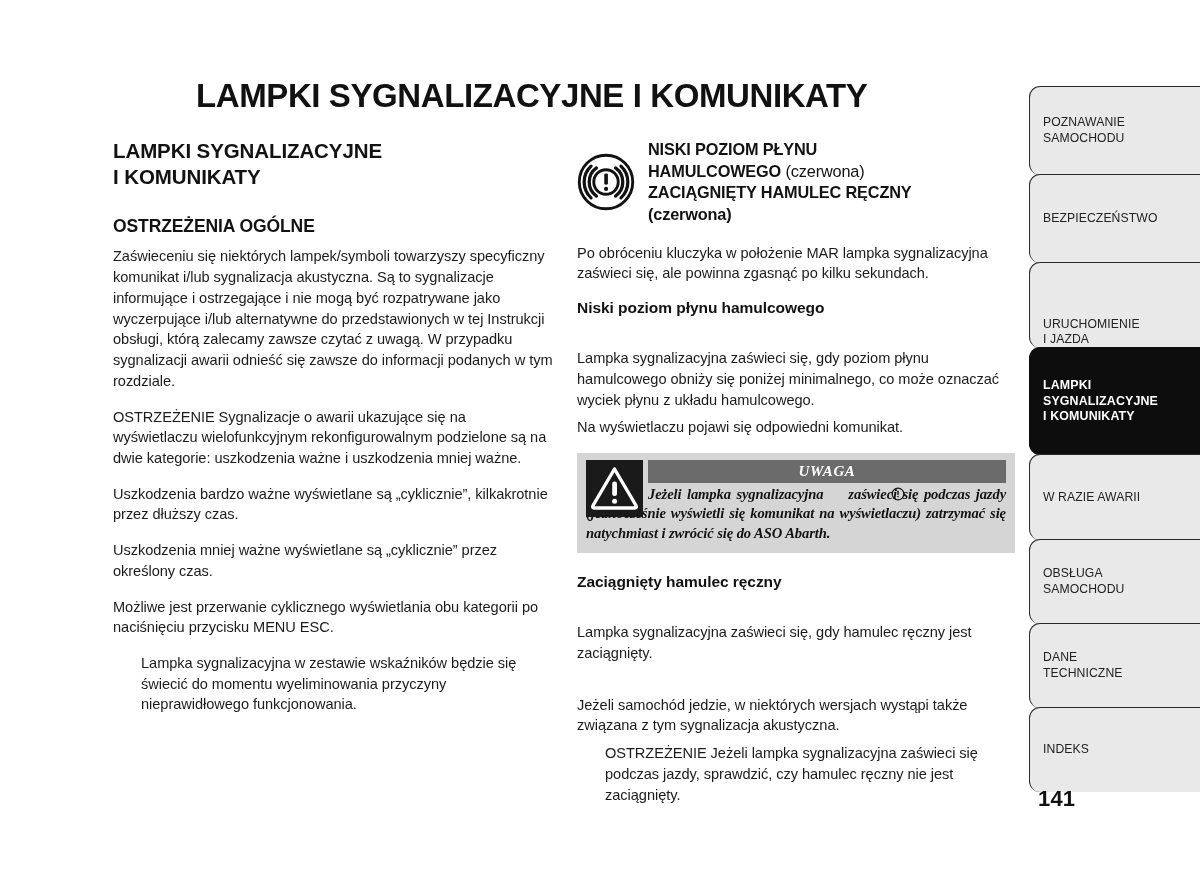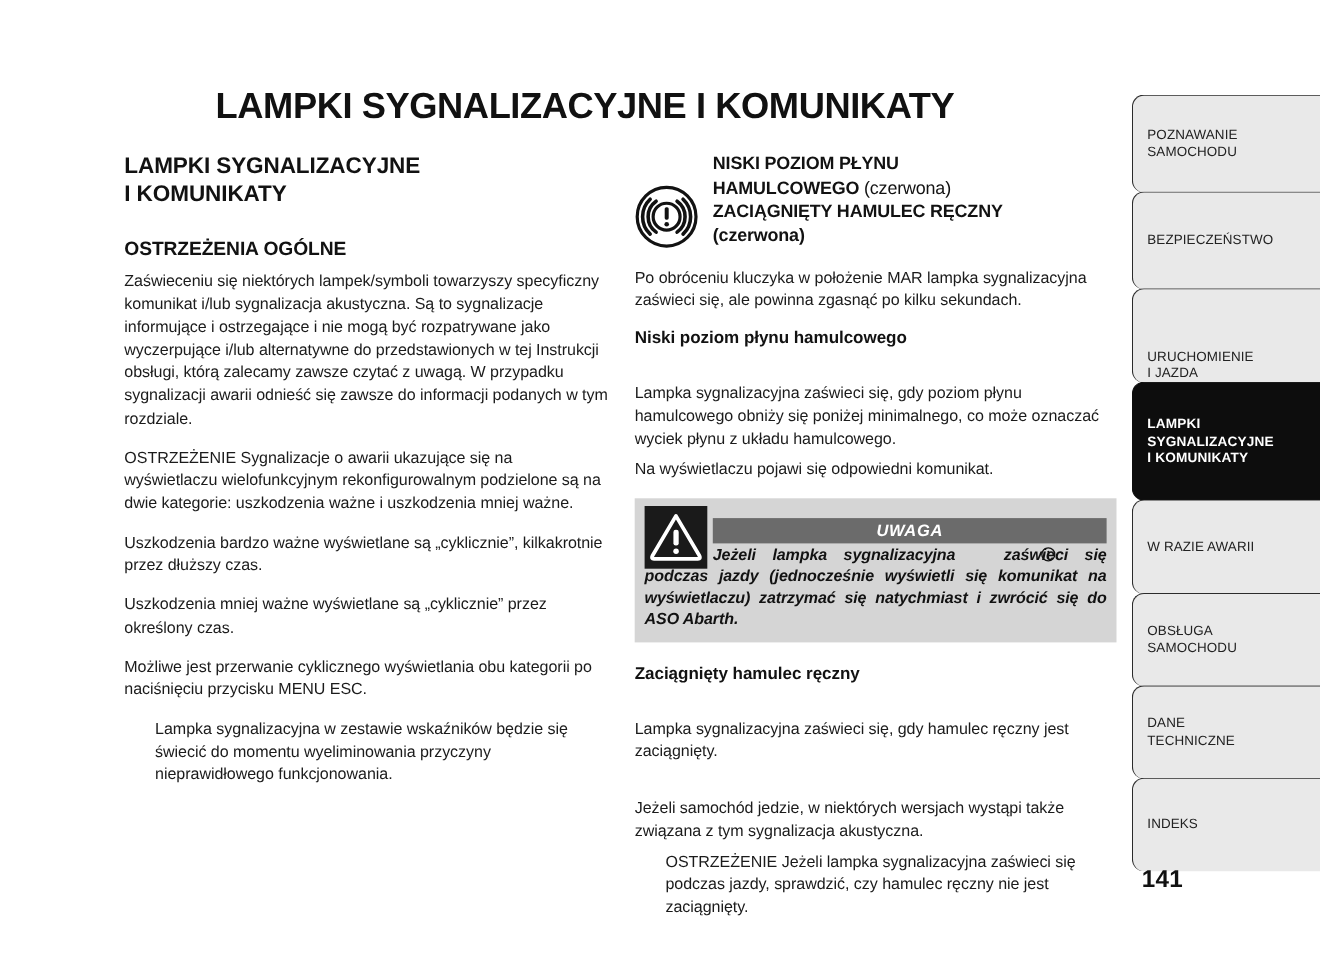--- a/index.html
+++ b/index.html
@@ -75,21 +75,21 @@
     line-height: 1.42;
     color: #1b1b1b;
     letter-spacing: -0.05px;
   }
   p.body.tight { margin-bottom: 7px; margin-top: 31px; }
   p.body:last-child { margin-bottom: 0; margin-left: 28px; }
 
   
   .lamp-head {
     display: flex;
-    align-items: flex-end;
+    align-items: center;
     gap: 13px;
     margin-bottom: 17px;
   }
   .lamp-icon {
     flex: 0 0 auto;
     width: 58px;
     height: 58px;
     margin-top: 1px;
   }
   .lamp-head-text {
@@ -101,24 +101,25 @@
     padding-top: 1px;
   }
   .lamp-head-text .normal {
     font-weight: 400;
   }
 
   
   .note-box {
     position: relative;
     background: #d5d5d5;
-    padding: 18px 9px 10px 9px;
+    padding: 7px 9px 10px 9px;
     margin: 0 0 20px 0;
     box-sizing: border-box;
     width: 438px;
+    font-family: Liberation Serif, serif;
   }
   .note-bar {
     height: 23px;
     background: #6b6b6b;
     margin-left: 62px;
     display: flex;
     align-items: center;
     justify-content: center;
   }
   .note-bar-label {

